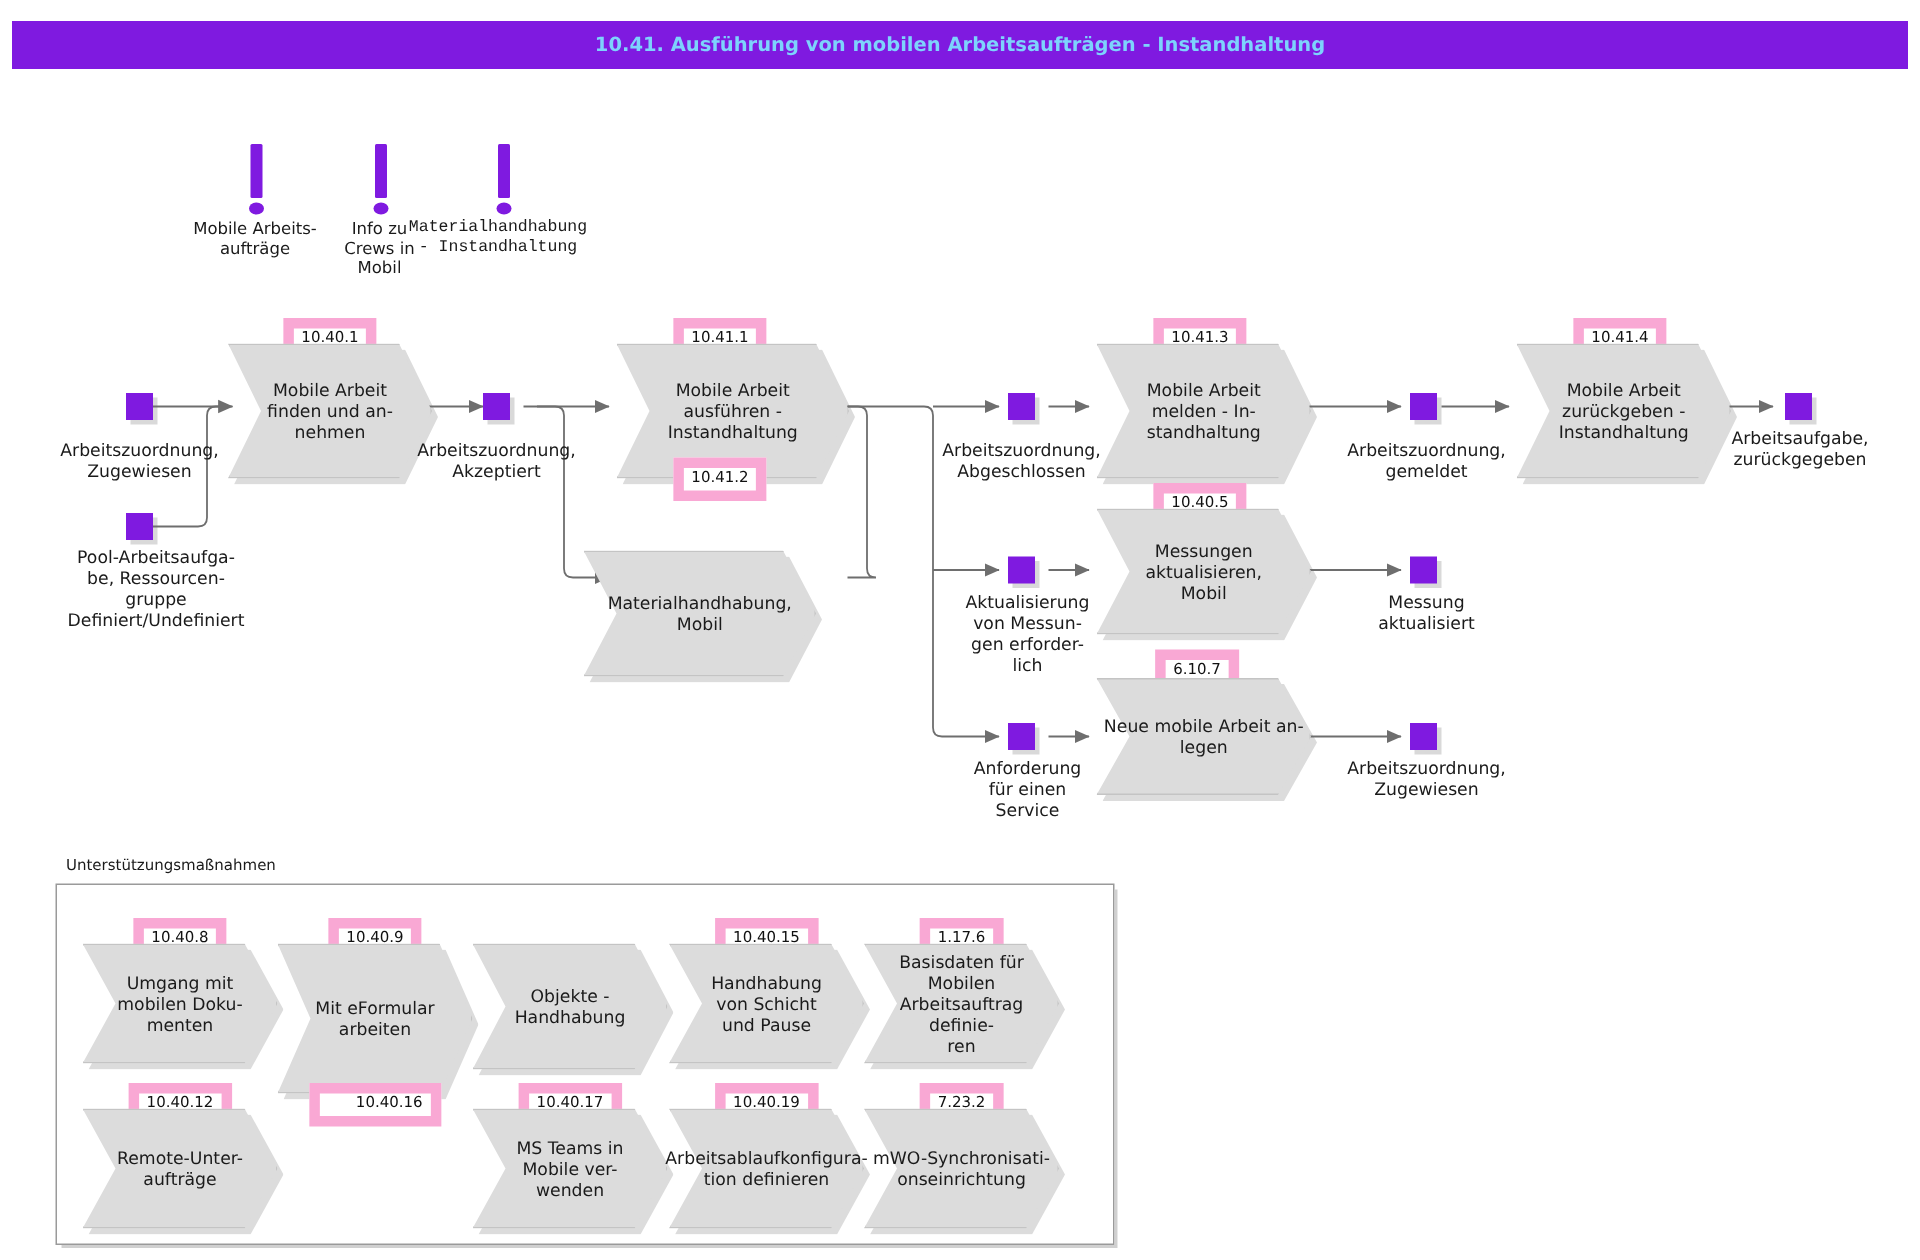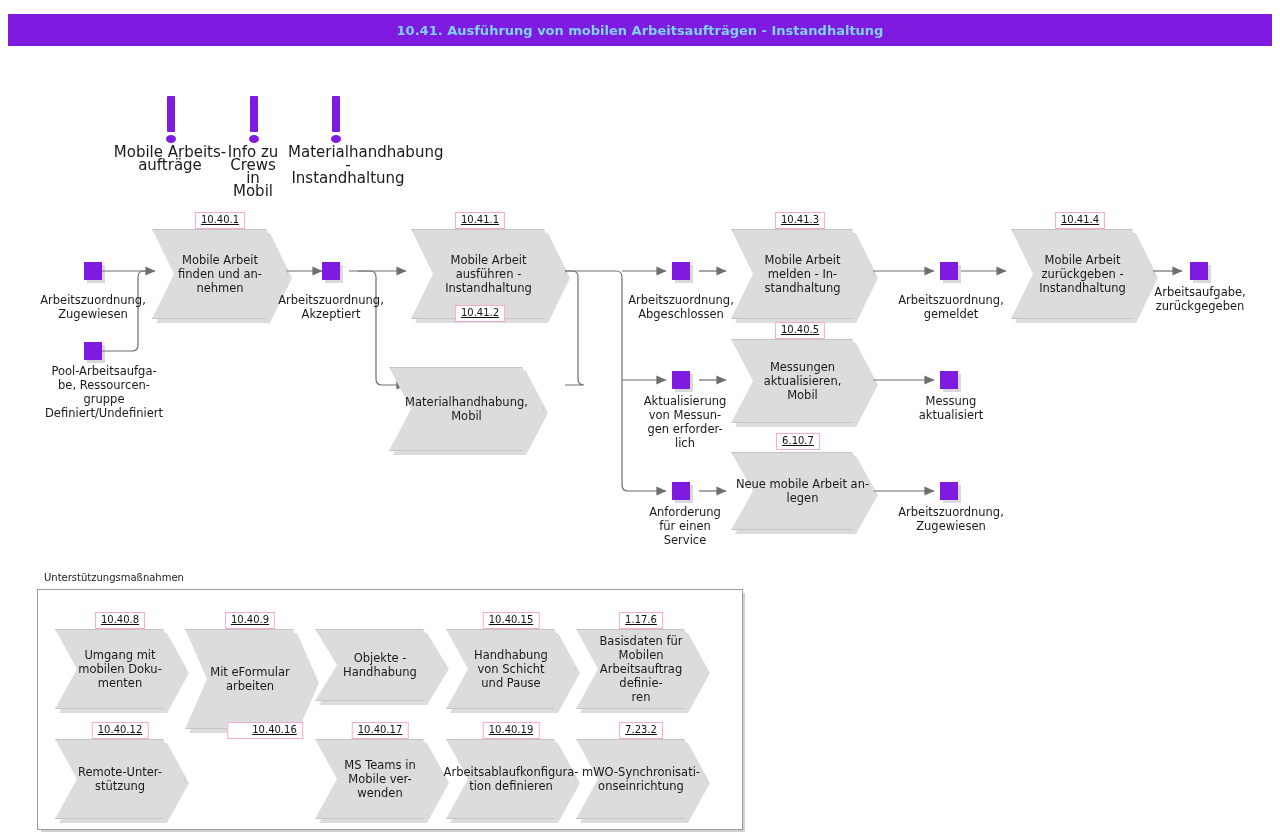--- a/index.html
+++ b/index.html
@@ -46,26 +46,25 @@
   }
   .chev .lbl{
     position:absolute;left:0;top:0;width:100%;height:100%;
     display:flex;align-items:center;justify-content:center;
     text-align:center;font-size:11.5px;color:#1a1a1a;line-height:14px;
     padding:0 4px;box-sizing:border-box;white-space:pre-line;
   }
   
   .idtag{
     position:absolute;
-    background:#ffffff;border:1px solid #f9a8d4;
+    background:#ffffff;border:7px solid #f9a8d4;
     font-size:10px;color:#111;line-height:12px;
     padding:1px 5px 2px 5px;
     white-space:nowrap;
     transform:translateX(-50%);
-    text-decoration:underline;
   }
 
   
   .evt{position:absolute;width:18px;height:18px;}
   .evt .sq{
     position:absolute;left:0;top:0;width:18px;height:18px;
     background:#7f1ae0;
   }
   .evt .sh{
     position:absolute;left:3px;top:3px;width:18px;height:18px;
@@ -74,21 +73,21 @@
   .evtlbl{
     position:absolute;text-align:center;font-size:11.5px;color:#1a1a1a;
     line-height:14px;white-space:pre-line;transform:translateX(-50%);
   }
 
   
   .excl{position:absolute;width:14px;}
   .excl .bar{width:8px;height:36px;background:#7f1ae0;margin:0 auto;border-radius:1px;}
   .excl .dot{width:10px;height:8px;background:#7f1ae0;border-radius:50%;margin:3px auto 0 auto;}
   .excllbl{
-    position:absolute;text-align:center;font-size:15px;color:#1a1a1a;
+    position:absolute;text-align:center;font-size:11px;color:#1a1a1a;
     line-height:13px;white-space:pre-line;transform:translateX(-50%);
   }
 
   
   .supportcaption{
     position:absolute;font-size:10px;color:#1a1a1a;
   }
   .supportbox{
     position:absolute;border:1px solid #9a9a9a;background:transparent;
     box-sizing:border-box;
@@ -156,21 +155,21 @@
     <div class="dot"></div>
   </div>
   <div class="excllbl" style="left:253px;top:146px;width:60px;">Info zu
 Crews in
 Mobil</div>
 
   <div class="excl" style="left:329px;top:96px;">
     <div class="bar"></div>
     <div class="dot"></div>
   </div>
-  <div class="excllbl" style="left:348px;top:146px;width:120px;">Materialhandhabung
+  <div class="excllbl" style="left:332px;top:146px;width:120px;font-family:Liberation Mono, monospace;">Materialhandhabung
 - Instandhaltung</div>
 
   <div class="evt" style="left:84px;top:262px;">
     <div class="sh"></div>
     <div class="sq"></div>
   </div>
   <div class="evtlbl" style="left:93px;top:293px;width:160px;">Arbeitszuordnung,
 Zugewiesen</div>
 
   <div class="evt" style="left:84px;top:342px;">
@@ -316,21 +315,21 @@
 
   <div class="idtag" style="left:250px;top:612px;">10.40.9</div>
   <div class="chev" style="left:185px;top:629px;width:130px;height:100px;">
     <div class="shadow"></div>
     <div class="shape"></div>
     <div class="lbl">Mit eFormular
 arbeiten</div>
   </div>
 
   <div class="idtag" style="left:380px;top:612px;margin-top:41px;">10.40.14</div>
-  <div class="chev" style="left:315px;top:629px;width:130px;height:72px;text-decoration:underline;">
+  <div class="chev" style="left:315px;top:629px;width:130px;height:84px;text-decoration:underline;">
     <div class="shadow"></div>
     <div class="shape"></div>
     <div class="lbl">Objekte - Handhabung</div>
   </div>
 
   <div class="idtag" style="left:511px;top:612px;">10.40.15</div>
   <div class="chev" style="left:446px;top:629px;width:130px;height:80px;">
     <div class="shadow"></div>
     <div class="shape"></div>
     <div class="lbl">Handhabung
@@ -345,24 +344,24 @@
     <div class="lbl">Basisdaten für Mobilen
 Arbeitsauftrag definie-
 ren</div>
   </div>
 
   <div class="idtag" style="left:120px;top:722px;">10.40.12</div>
   <div class="chev" style="left:55px;top:739px;width:130px;height:80px;">
     <div class="shadow"></div>
     <div class="shape"></div>
     <div class="lbl">Remote-Unter-
-stützung</div>
-  </div>
-
-  <div class="idtag" style="left:265px;top:722px;padding-left:24px;">10.40.16</div>
+aufträge</div>
+  </div>
+
+  <div class="idtag" style="left:250px;top:722px;padding-left:24px;">10.40.16</div>
 
   <div class="idtag" style="left:380px;top:722px;">10.40.17</div>
   <div class="chev" style="left:315px;top:739px;width:130px;height:80px;">
     <div class="shadow"></div>
     <div class="shape"></div>
     <div class="lbl">MS Teams in
 Mobile ver-
 wenden</div>
   </div>
 

